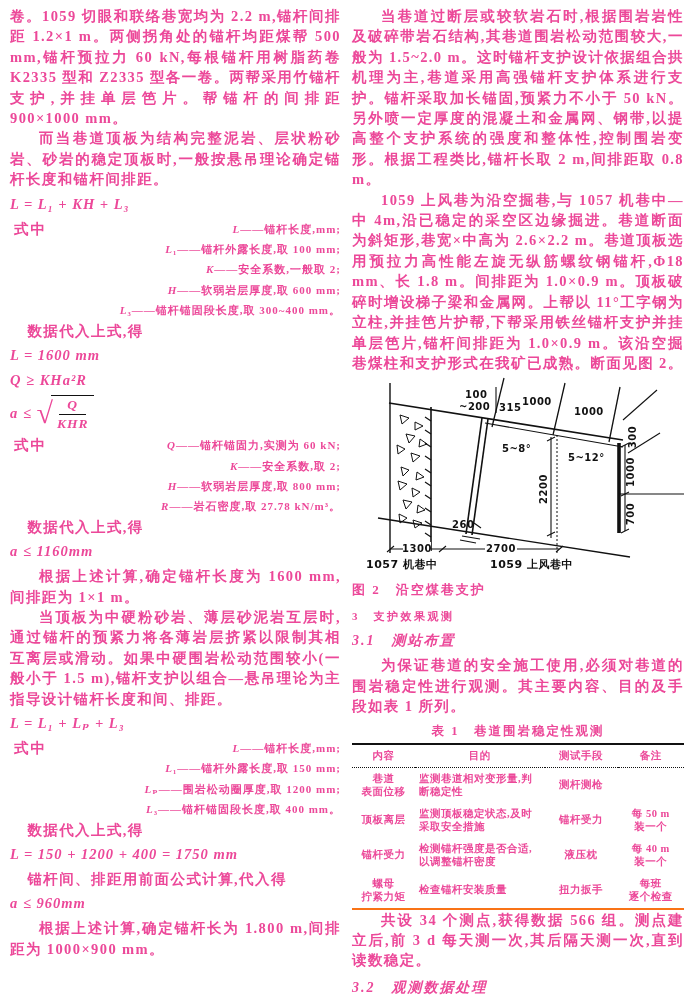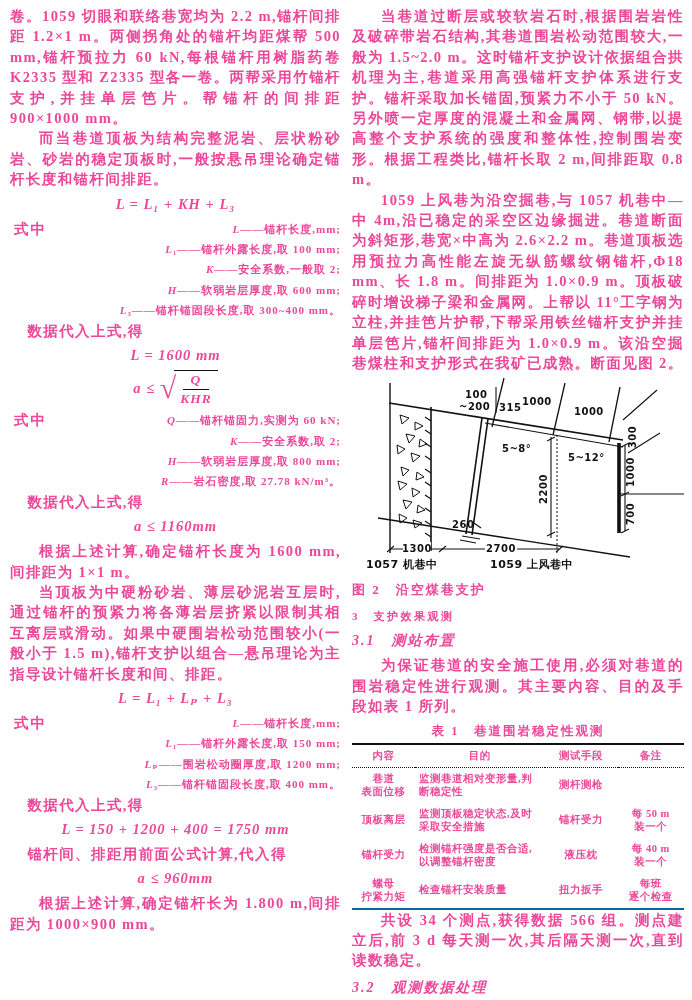--- a/index.html
+++ b/index.html
@@ -10,21 +10,21 @@
     font-weight:bold;
   }
   .col { position:absolute; top:6px; }
   .col-left  { left:10px;  width:331px; }
   .col-right { left:352px; width:332px; }
 
   .para { margin:0; font-size:14.5px; line-height:20.4px; letter-spacing:1.4px;
           text-align:justify; }
   .indent { text-indent:2em; }
 
-  .formula { text-align:center; font-style:italic; font-size:14.5px;
+  .formula { text-align:left; font-style:italic; font-size:14.5px;
              line-height:21px; margin:4px 0; letter-spacing:1px; }
 
   .defs { position:relative; padding-left:58px; }
   .defs .where { position:absolute; left:4px; top:0; font-size:14.5px;
                  line-height:20.4px; letter-spacing:2px; }
   .def-item { font-size:11px; line-height:20.4px; letter-spacing:1px;
               text-align:right; }
   .def-item::first-letter { font-style:italic; }
   .sub-line { font-size:14.5px; line-height:20.4px; letter-spacing:1.4px;
               text-indent:1.2em; }
@@ -45,21 +45,21 @@
               font-weight:bold; letter-spacing:0.5px; }
   .fig text.big { font-size:11px; }
   .fig-caption { text-align:left; font-size:13px; letter-spacing:2px;
                  margin:6px 0 2px; }
 
   .h-sec  { font-size:11px; letter-spacing:2.5px; margin:10px 0 6px; }
   .h-sub  { font-size:14px; font-style:italic; letter-spacing:2px; margin:8px 0 5px; }
 
   .tbl-title { text-align:center; font-size:12.5px; letter-spacing:2px; margin:6px 0 3px; }
   table.obs { width:100%; border-collapse:collapse;
-              border-top:2px solid #111; border-bottom:2px solid #0369a1;
+              border-top:2px solid #111; border-bottom:2px solid #f97316;
               font-size:10.5px; letter-spacing:0.5px; }
   table.obs th { border-bottom:1.5px dotted #111; padding:4px 1px; font-weight:bold; }
   table.obs td { padding:4px 1px; text-align:center; vertical-align:middle;
                  white-space:pre-line; line-height:13.5px; }
   table.obs td.purpose { text-align:left; padding-left:4px; padding-right:2px; }
   col.c1{width:19%} col.c2{width:39%} col.c3{width:22%} col.c4{width:20%}
 </style>
 </head>
 <body>
 
@@ -75,20 +75,21 @@
       <span class="where">式中</span>
       <div class="def-item">L——锚杆长度,mm;</div>
       <div class="def-item">L₁——锚杆外露长度,取 100 mm;</div>
       <div class="def-item">K——安全系数,一般取 2;</div>
       <div class="def-item">H——软弱岩层厚度,取 600 mm;</div>
       <div class="def-item">L₃——锚杆锚固段长度,取 300~400 mm。</div>
     </div>
 
     <div class="sub-line">数据代入上式,得</div>
     <div class="formula">L = 1600 mm</div>
+    <div class="formula">Q ≥ KHa²R</div>
 
     <div class="formula">
       <span class="sqrt-wrap">
         <span>a ≤</span>&nbsp;
         <span class="rad-sign">√</span><span class="radicand">
             <span class="frac">
               <span class="num">Q</span>
               <span class="den">KHR</span>
             </span>
           </span>

